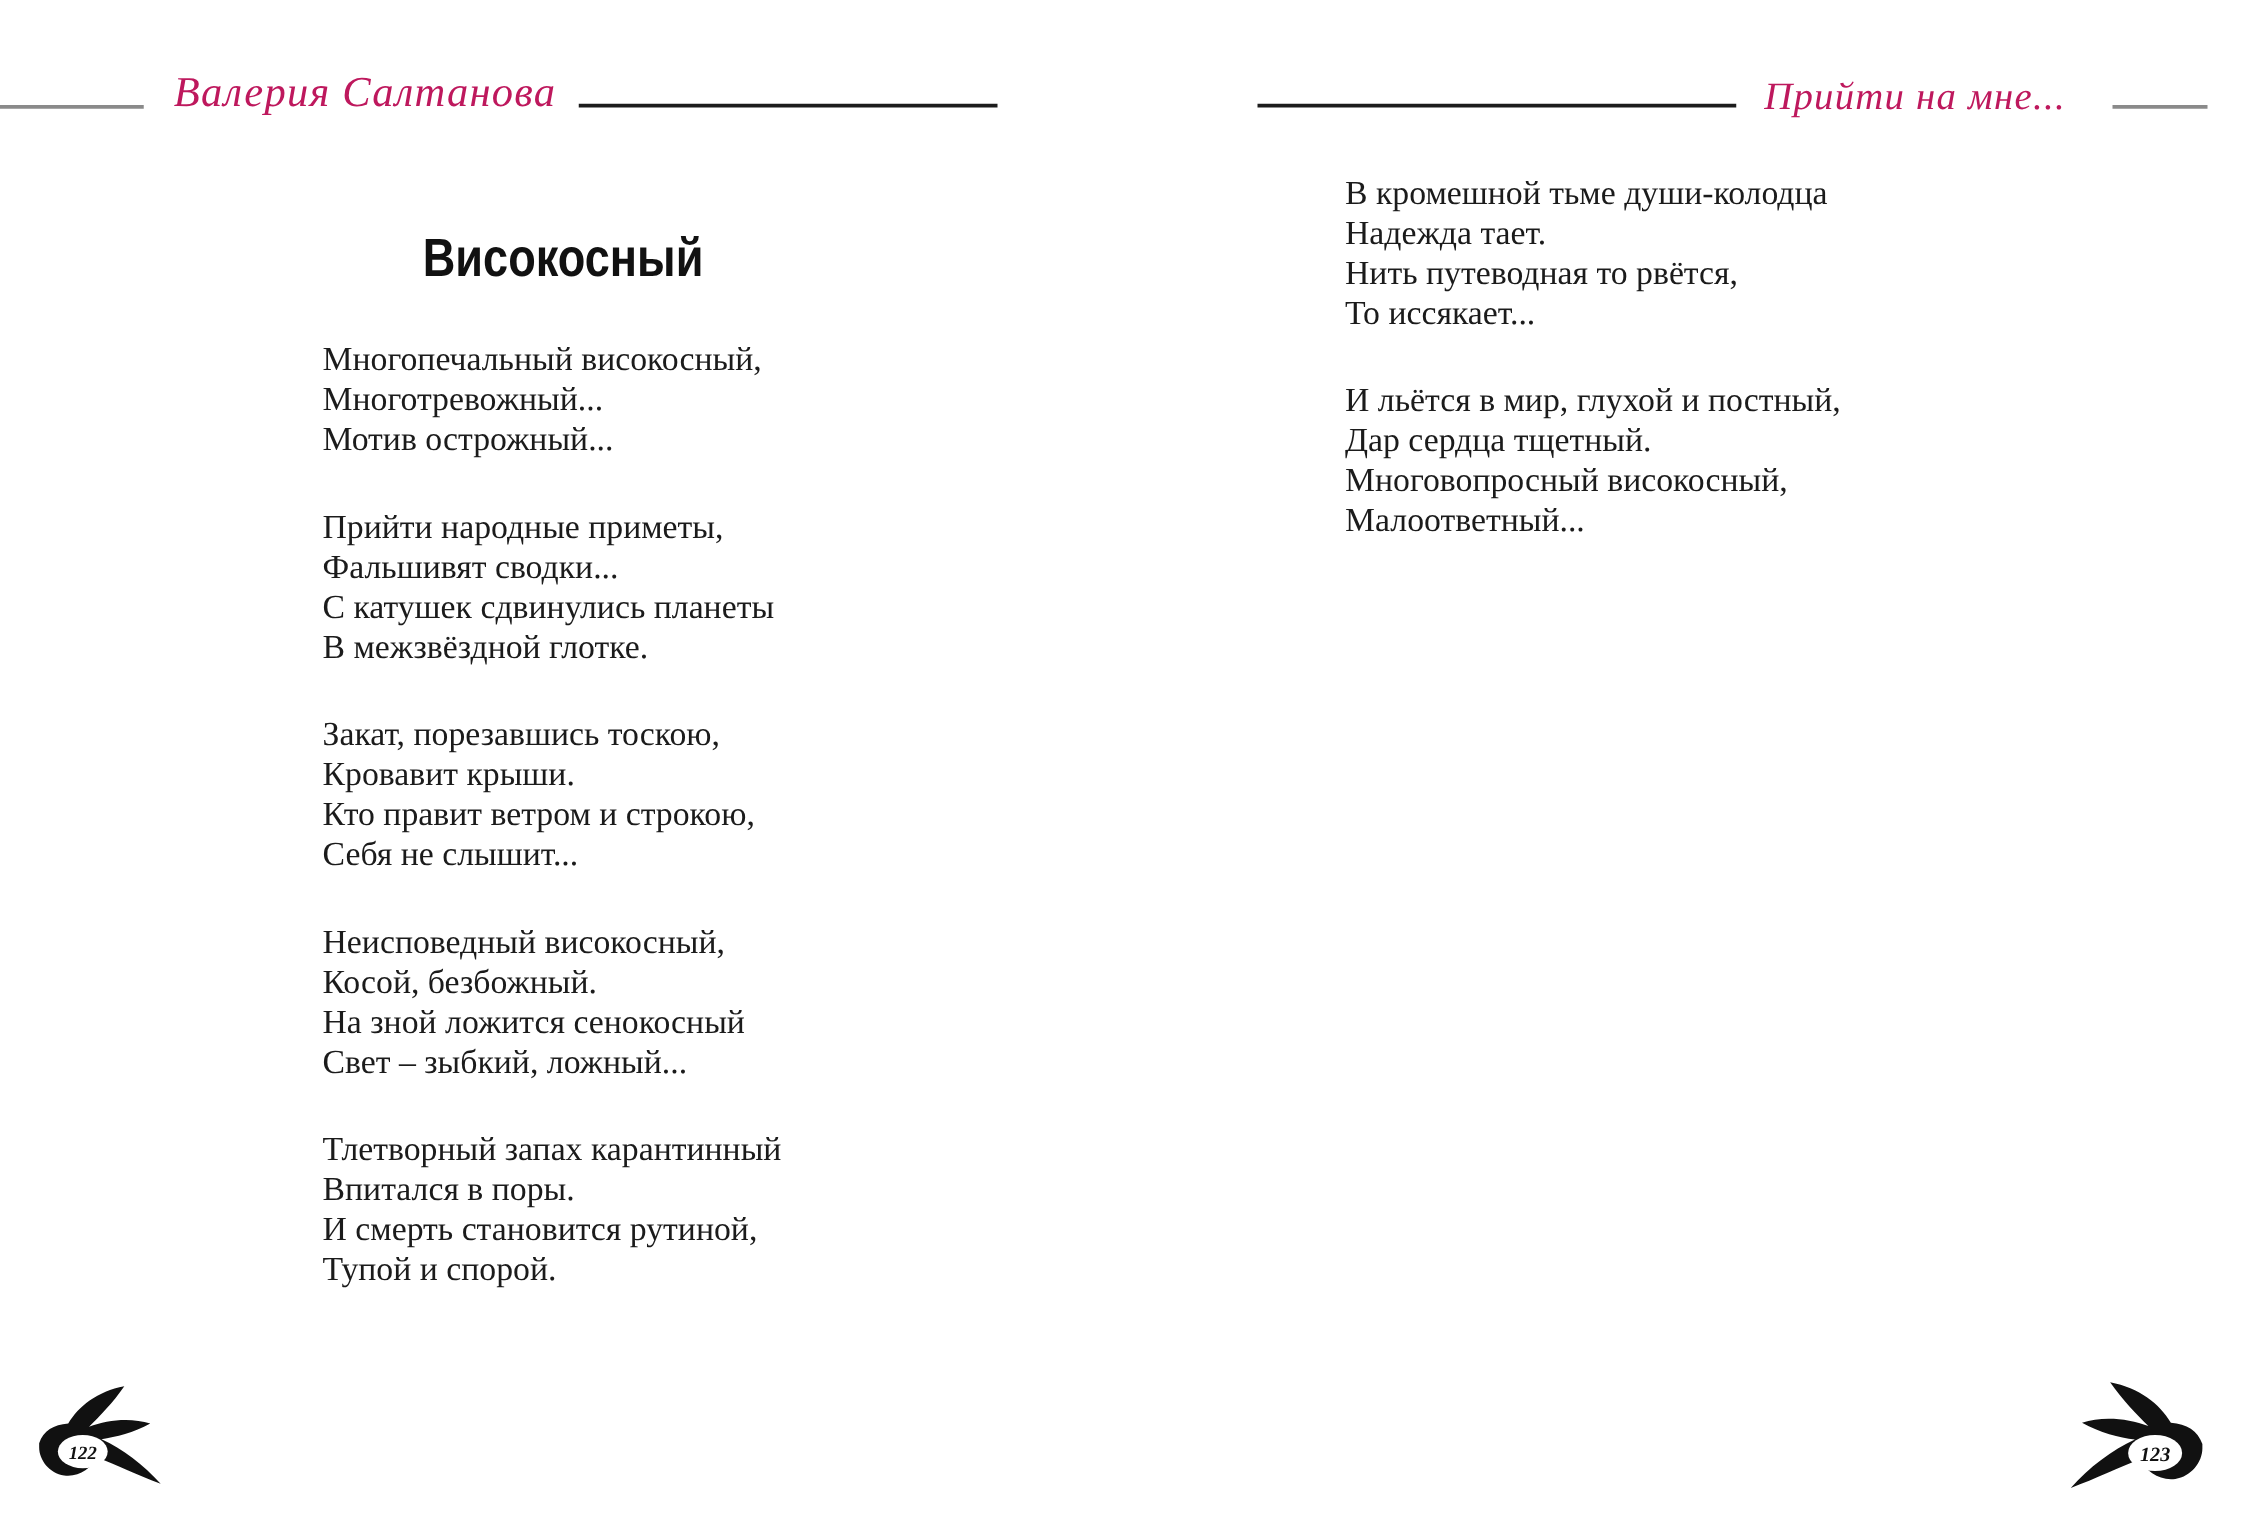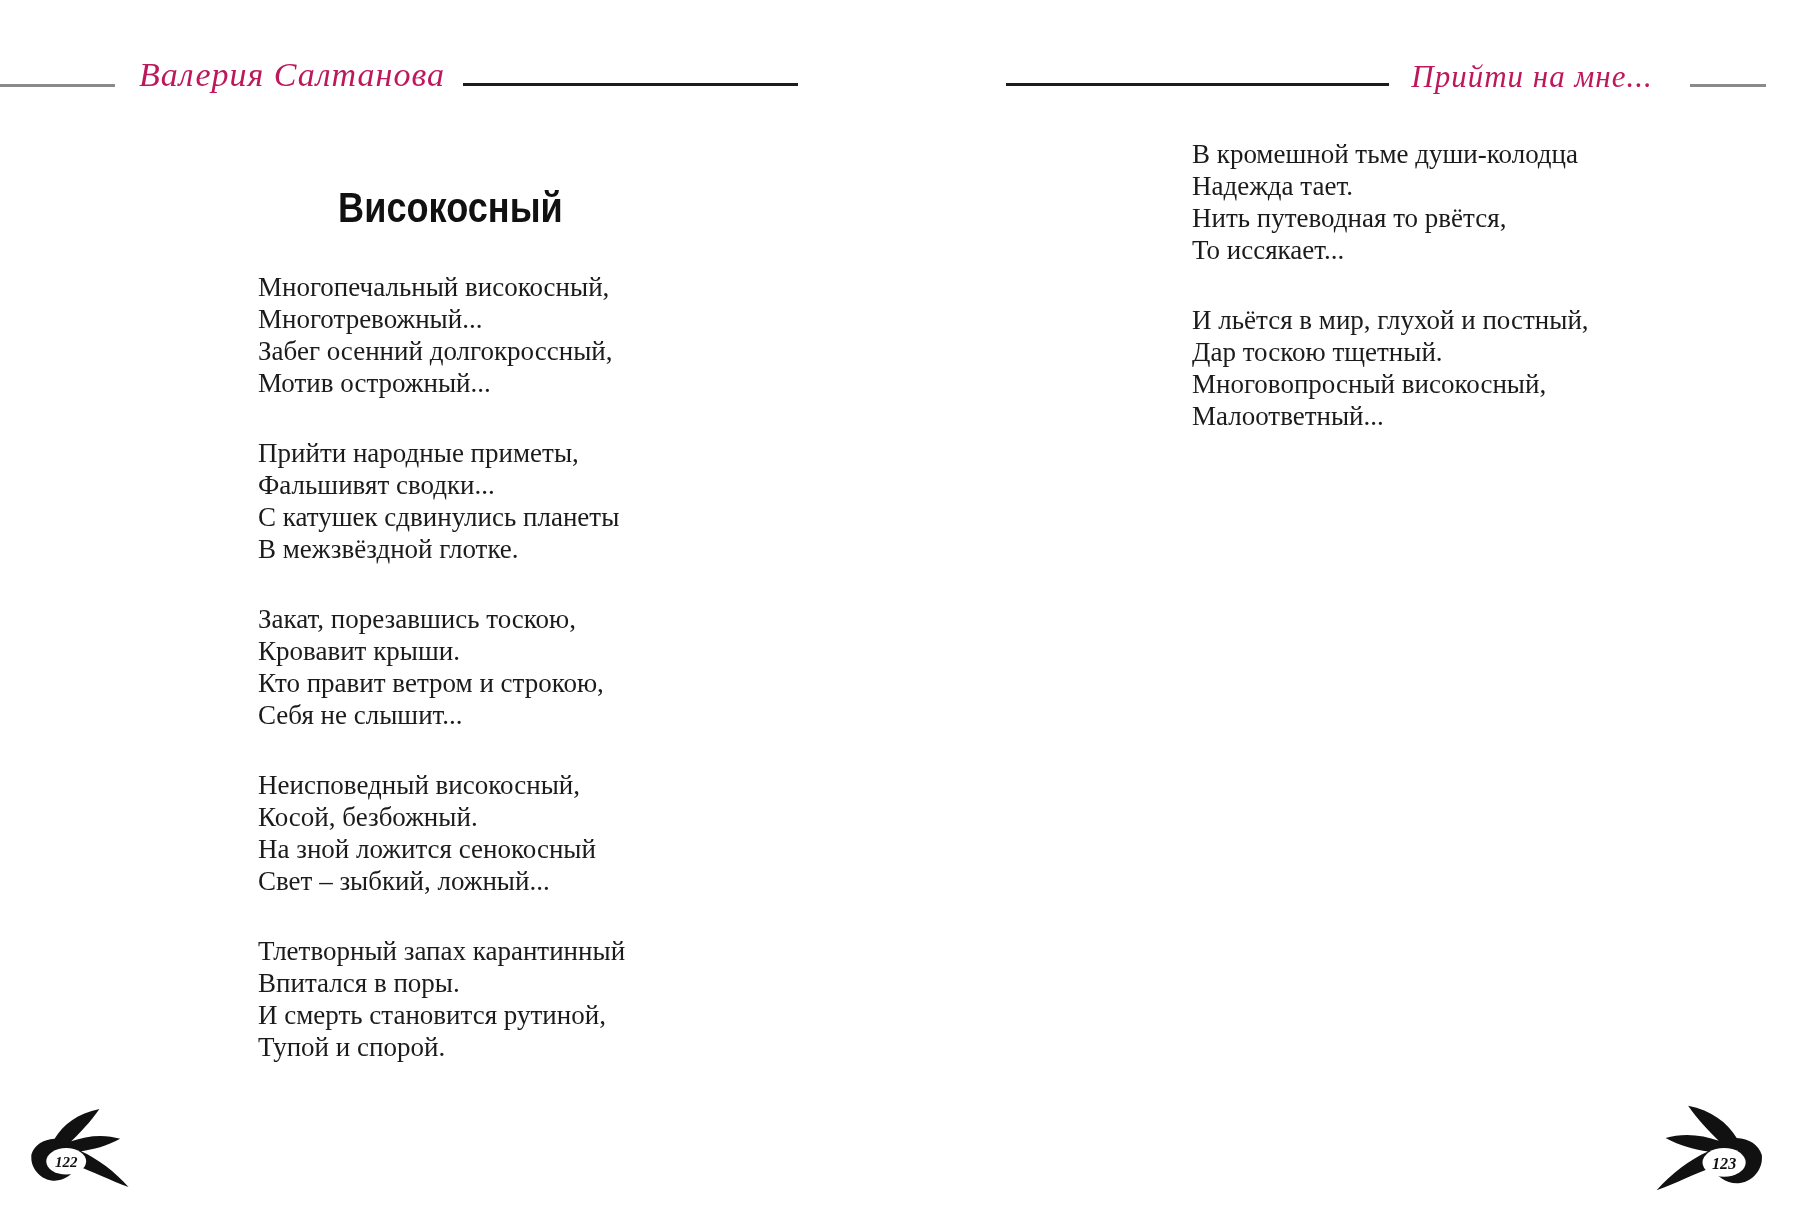--- a/index.html
+++ b/index.html
@@ -33,21 +33,21 @@
     transform:scaleX(0.84);transform-origin:450px 0;
     letter-spacing:0px;white-space:nowrap;
   }
   
   .poem{
     position:absolute;
     font-size:27px;line-height:32px;color:#1b1b1b;
     white-space:nowrap;
   }
   .poem-left{left:258px;top:271px;}
-  .poem-right{left:1192px;top:138px;}
+  .poem-right{left:1076px;top:138px;}
   .stanza{margin:0 0 38px 0;}
   .line{height:32px;}
   
   .swallow{position:absolute;top:1103px;}
   .swallow-left{left:28px;width:108px;height:90px;}
   .swallow-right{left:1648px;width:118px;height:90px;}
   .swallow path{fill:#111;}
   .badge{fill:#ffffff;}
   .page-num{
     font-family:"Liberation Serif", serif;
@@ -66,21 +66,20 @@
 
   <div class="hrule dark rule-r-dark"></div>
   <div class="running-script title-script">Прийти на мне...</div>
   <div class="hrule gray rule-r-gray"></div>
 
   <div class="poem-title">Високосный</div>
   <div class="poem poem-left">
       <div class="stanza">
         <div class="line">Многопечальный високосный,</div>
         <div class="line">Многотревожный...</div>
-        <div class="line">Забег осенний долгокроссный,</div>
         <div class="line">Мотив острожный...</div>
       </div>
       <div class="stanza">
         <div class="line">Прийти народные приметы,</div>
         <div class="line">Фальшивят сводки...</div>
         <div class="line">С катушек сдвинулись планеты</div>
         <div class="line">В межзвёздной глотке.</div>
       </div>
       <div class="stanza">
         <div class="line">Закат, порезавшись тоскою,</div>
@@ -104,21 +103,21 @@
 
   <div class="poem poem-right">
       <div class="stanza">
         <div class="line">В кромешной тьме души-колодца</div>
         <div class="line">Надежда тает.</div>
         <div class="line">Нить путеводная то рвётся,</div>
         <div class="line">То иссякает...</div>
       </div>
       <div class="stanza">
         <div class="line">И льётся в мир, глухой и постный,</div>
-        <div class="line">Дар тоскою тщетный.</div>
+        <div class="line">Дар сердца тщетный.</div>
         <div class="line">Многовопросный високосный,</div>
         <div class="line">Малоответный...</div>
       </div>
     </div>
 
   <svg class="swallow swallow-left" viewBox="0 0 130 100">
     <path d="
       M4,58
       C8,46 18,40 32,39
       C42,22 60,8 86,3

